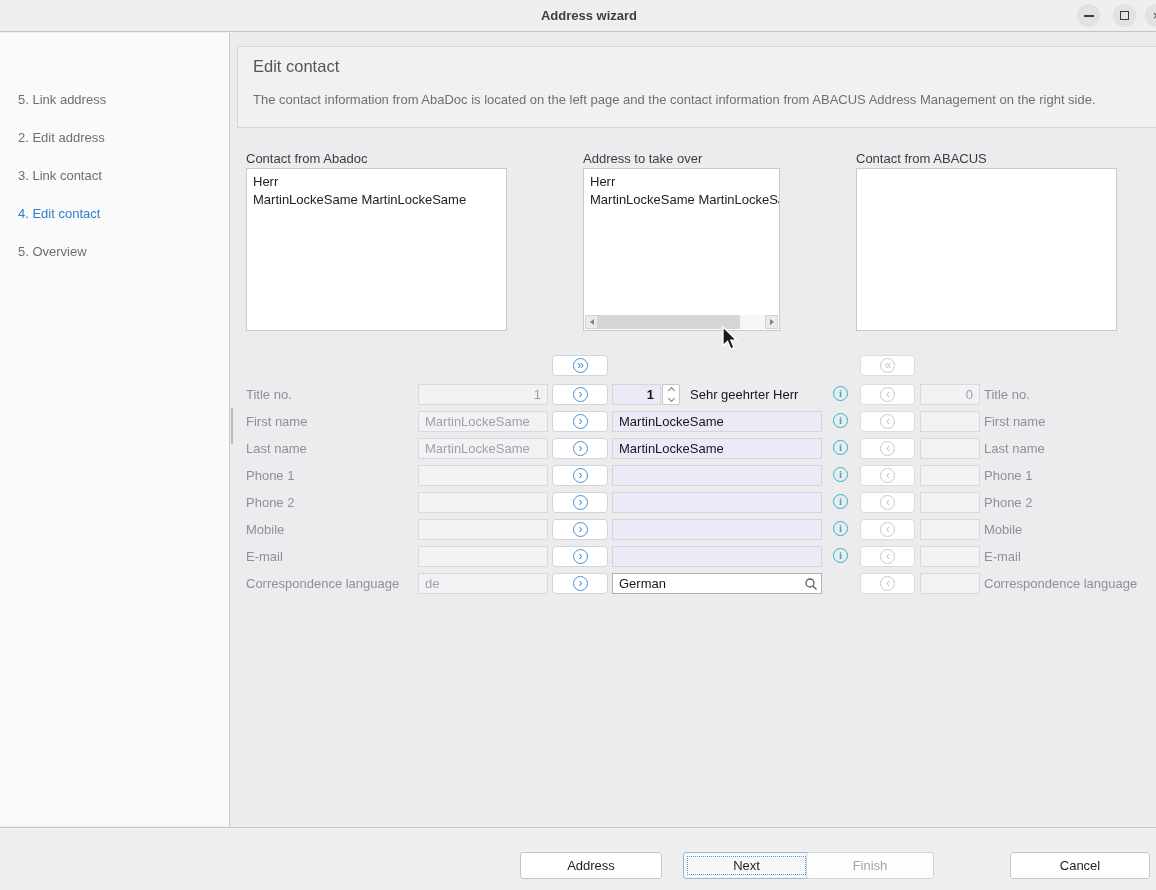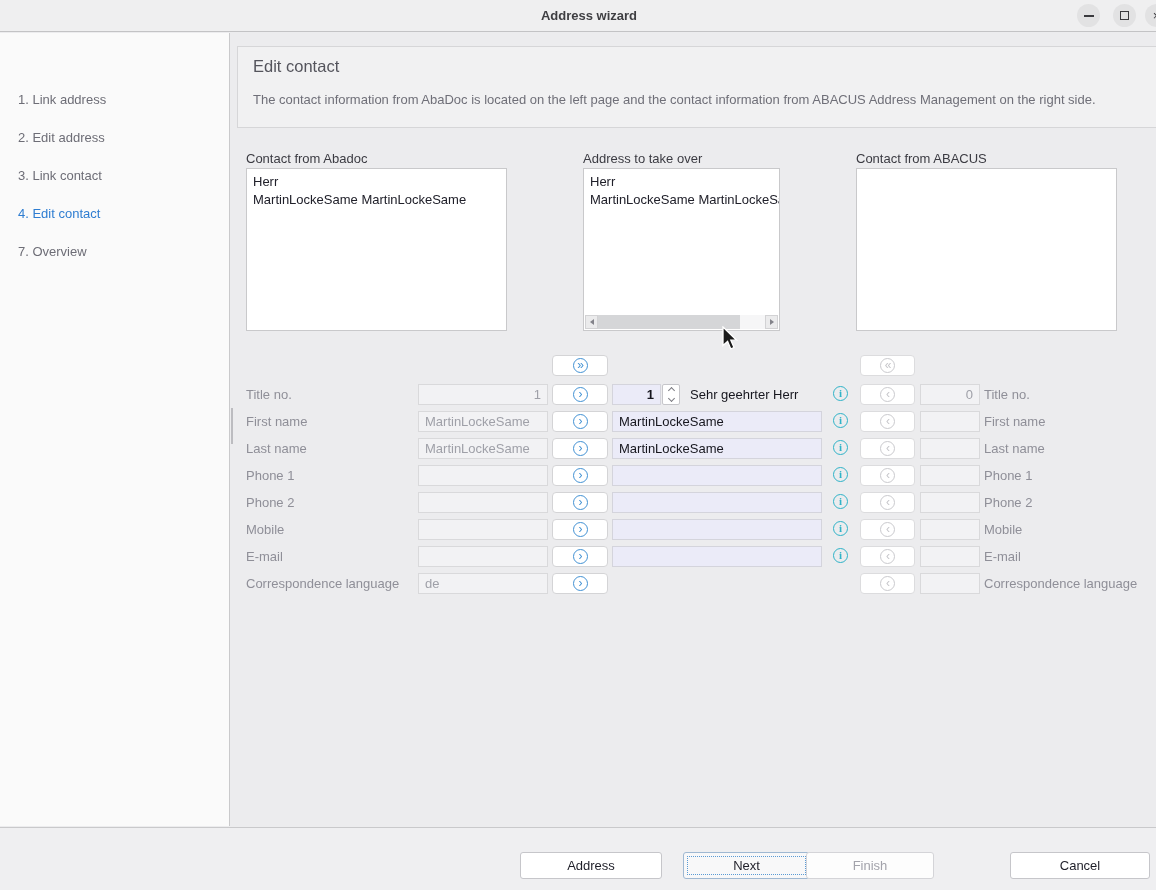--- a/index.html
+++ b/index.html
@@ -111,25 +111,25 @@
       </button>
     <button class="winbtn" style="left:1113px">
         <span class="sq"></span>
       </button>
     <button class="winbtn" style="left:1145px">
         <span class="x">×</span>
       </button>
   </div>
 
   <div id="sidebar">
-    <div class="step" style="top:59px">1. Link address</div>
+    <div class="step" style="top:59px">5. Link address</div>
     <div class="step" style="top:97px">2. Edit address</div>
     <div class="step" style="top:135px">3. Link contact</div>
     <div class="step active" style="top:173px">4. Edit contact</div>
-    <div class="step" style="top:211px">7. Overview</div>
+    <div class="step" style="top:211px">5. Overview</div>
   </div>
 
   <div id="main">
     <div id="headerbox">
       <h1>Edit contact</h1>
       <p>The contact information from AbaDoc is located on the left page and the contact information from ABACUS Address Management on the right side.</p>
     </div>
 
     <span class="paneltitle" style="left:15px;top:118px">Contact from Abadoc</span>
     <span class="paneltitle" style="left:352px;top:118px">Address to take over</span>
@@ -275,20 +275,27 @@
     <div class="fld fab"></div>
     <span class="lab rlab">E-mail</span>
   </div>
 
   <div class="frow" style="top:573px">
     <span class="lab llab">Correspondence language</span>
     <div class="fld fleft">de</div>
     <button class="xferbtn xmid">
         <span class="circ">›</span>
       </button>
+    <div class="langwrap">
+      <input value="German" style="">
+      <svg class="searchic" width="14" height="14" viewBox="0 0 14 14">
+        <circle cx="6" cy="6" r="4" fill="none" stroke="#5a5a60" stroke-width="1.3"></circle>
+        <line x1="9" y1="9" x2="12.5" y2="12.5" stroke="#5a5a60" stroke-width="1.3"></line>
+      </svg>
+    </div>
     <button class="xferbtn xback disabled">
         <span class="circ">‹</span>
       </button>
     <div class="fld fab"></div>
     <span class="lab rlab">Correspondence language</span>
   </div>
 
   <div id="caret-artifact"></div>
 
   <div id="footer">

